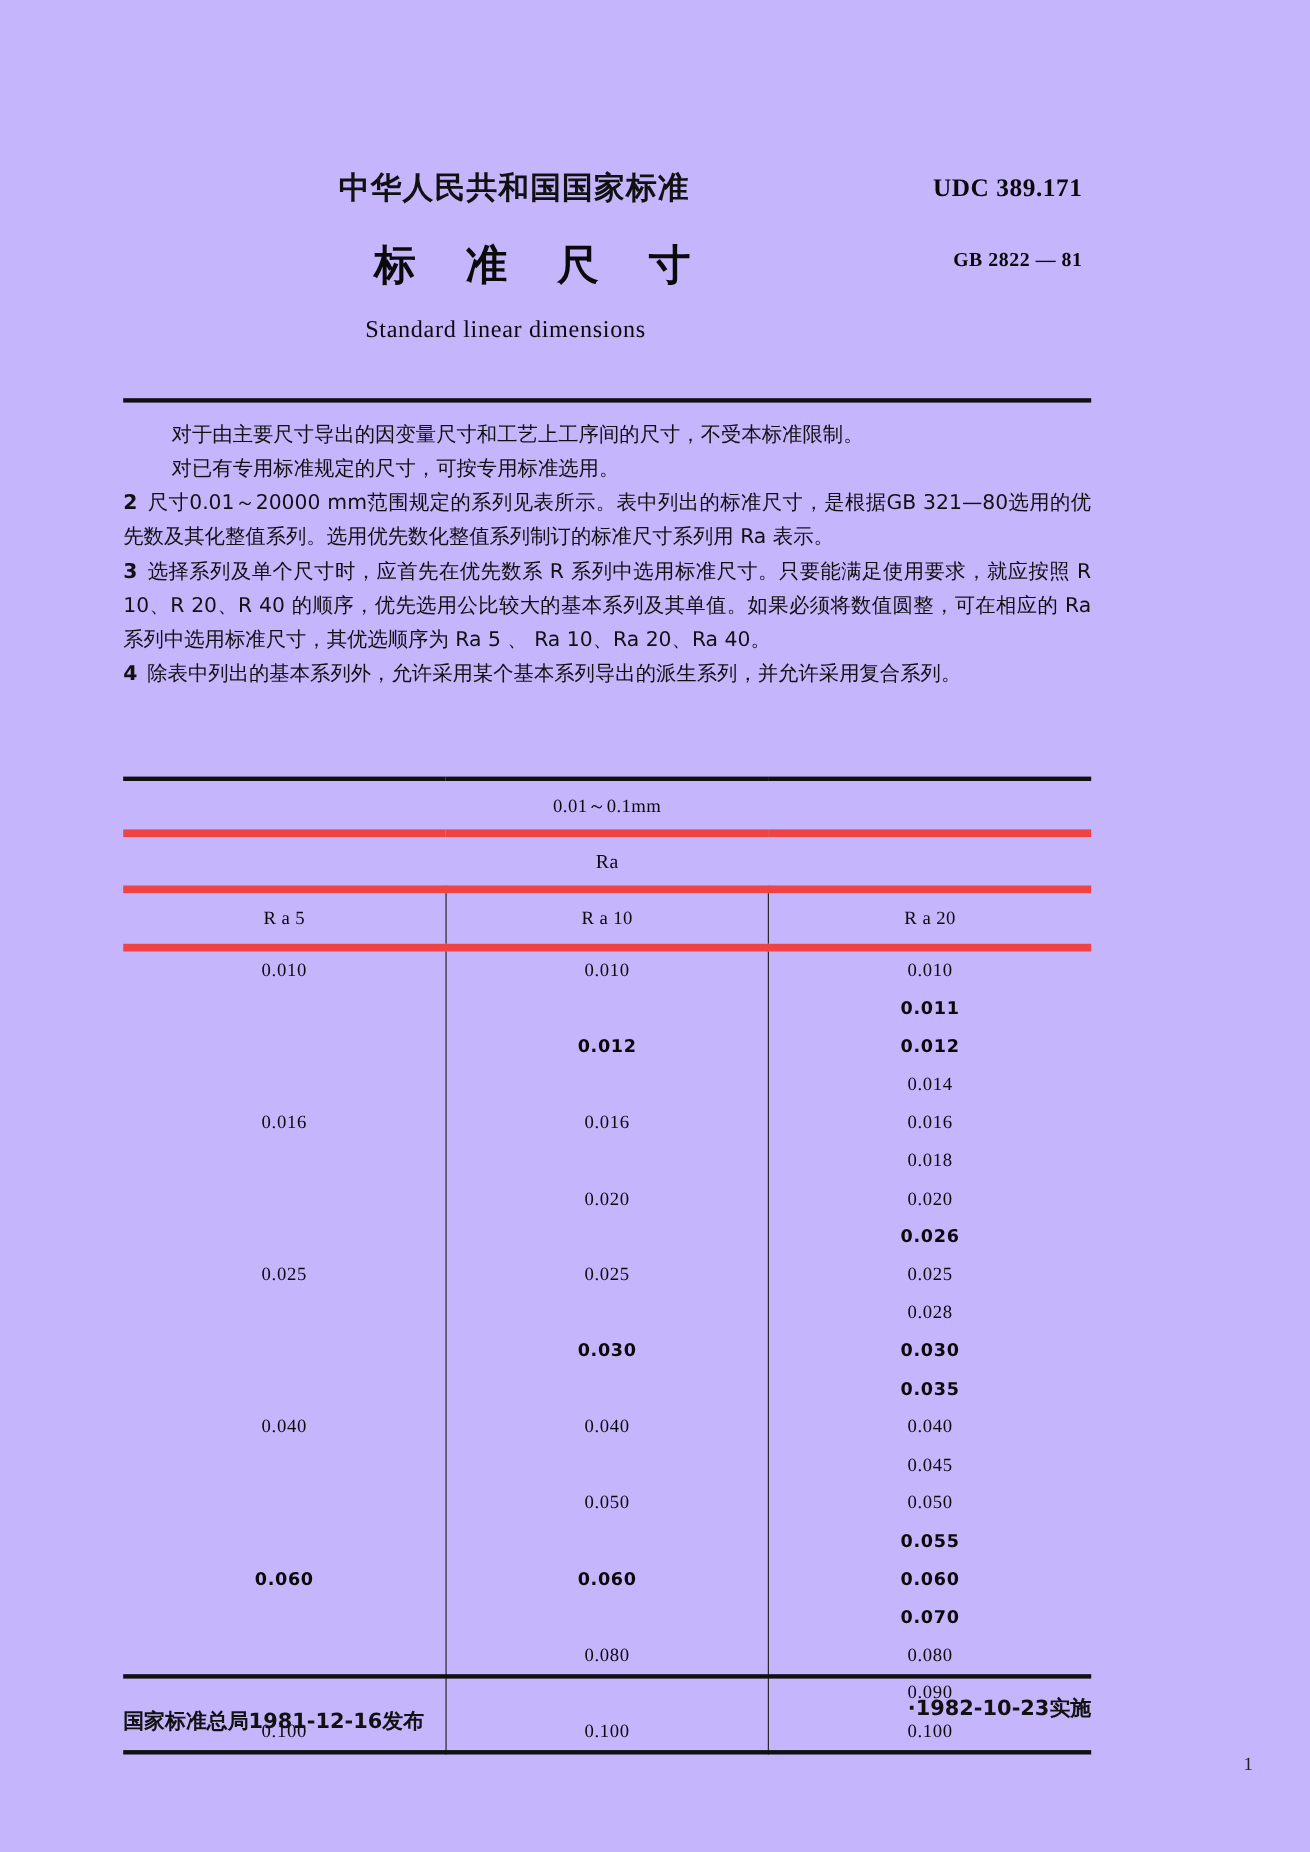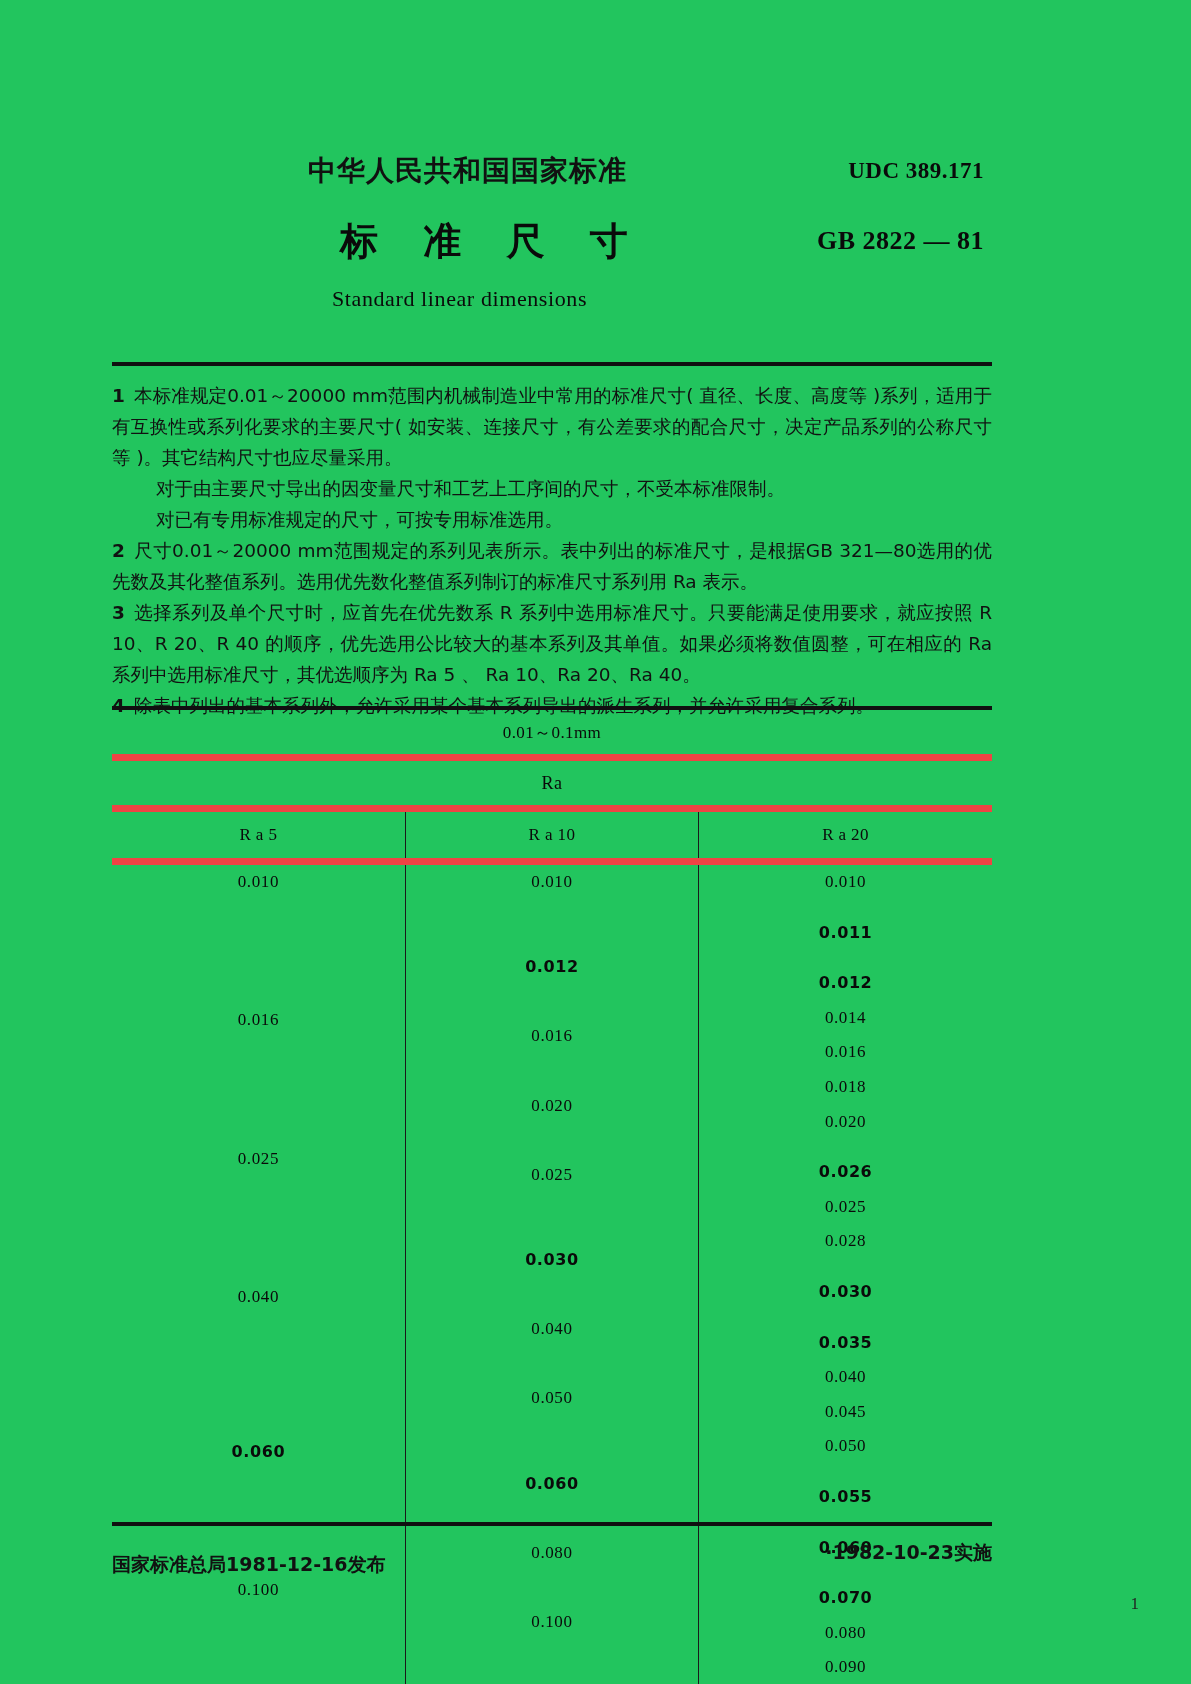--- a/index.html
+++ b/index.html
@@ -9,21 +9,21 @@
   }
   body {
     font-family: "Liberation Serif", "DejaVu Serif", serif;
     color: #0a0a0a;
   }
   .page {
     position: relative;
     width: 1191px;
     height: 1684px;
     margin: 0 auto;
-    background: #22c55e;
+    background: #c4b5fd;
     overflow: hidden;
   }
 
   
   .header {
     position: absolute;
     left: 112px;
     top: 138px;
     width: 880px;
     height: 200px;
@@ -57,21 +57,21 @@
     font-size: 38px;
     font-weight: 700;
     letter-spacing: 16px;
     white-space: nowrap;
   }
   .gb-number {
     position: absolute;
     right: 8px;
     top: 88px;
     font-family: "Liberation Serif", serif;
-    font-size: 26px;
+    font-size: 18px;
     font-weight: 700;
     letter-spacing: 0.5px;
     white-space: nowrap;
     text-align: right;
   }
   .doc-subtitle {
     position: absolute;
     left: 220px;
     top: 148px;
     font-family: "Liberation Serif", "DejaVu Serif", serif;
@@ -175,21 +175,20 @@
   }
   .val-list li {
     height: 34.6px;
     line-height: 34.6px;
   }
   .val-list li.blank { color: transparent; }
   .val-list li.bold {
     font-family: "DejaVu Sans", "Liberation Sans", sans-serif;
     font-weight: 700;
     font-size: 16px;
-    margin-top: 16px;
   }
 
   
   #rule-footer-top { top: 1522px; }
   .footer {
     position: absolute;
     left: 112px;
     top: 1540px;
     width: 880px;
     height: 40px;
@@ -233,23 +232,20 @@
     <div class="doc-title">标 准 尺 寸</div>
 
     <div class="gb-number">GB  2822 — 81</div>
 
     <div class="doc-subtitle">Standard  linear  dimensions</div>
   </div>
 
   <div class="rule-thick" id="rule-top"></div>
 
   <div class="clauses">
-    <p class="clause">
-      <span class="num">1</span><span>本标准规定0.01～20000 mm范围内机械制造业中常用的标准尺寸( 直径、长度、高度等 )系列，适用于有互换性或系列化要求的主要尺寸( 如安装、连接尺寸，有公差要求的配合尺寸，决定产品系列的公称尺寸等 )。其它结构尺寸也应尽量采用。</span>
-    </p>
     <p class="clause-sub">对于由主要尺寸导出的因变量尺寸和工艺上工序间的尺寸，不受本标准限制。</p>
     <p class="clause-sub">对已有专用标准规定的尺寸，可按专用标准选用。</p>
     <p class="clause">
       <span class="num">2</span><span>尺寸0.01～20000 mm范围规定的系列见表所示。表中列出的标准尺寸，是根据GB 321—80选用的优先数及其化整值系列。选用优先数化整值系列制订的标准尺寸系列用 Ra 表示。</span>
     </p>
     <p class="clause">
       <span class="num">3</span><span>选择系列及单个尺寸时，应首先在优先数系 R 系列中选用标准尺寸。只要能满足使用要求，就应按照 R 10、R 20、R 40 的顺序，优先选用公比较大的基本系列及其单值。如果必须将数值圆整，可在相应的 Ra 系列中选用标准尺寸，其优选顺序为 Ra 5 、 Ra 10、Ra 20、Ra 40。</span>
     </p>
     <p class="clause">
       <span class="num">4</span><span>除表中列出的基本系列外，允许采用某个基本系列导出的派生系列，并允许采用复合系列。</span>

